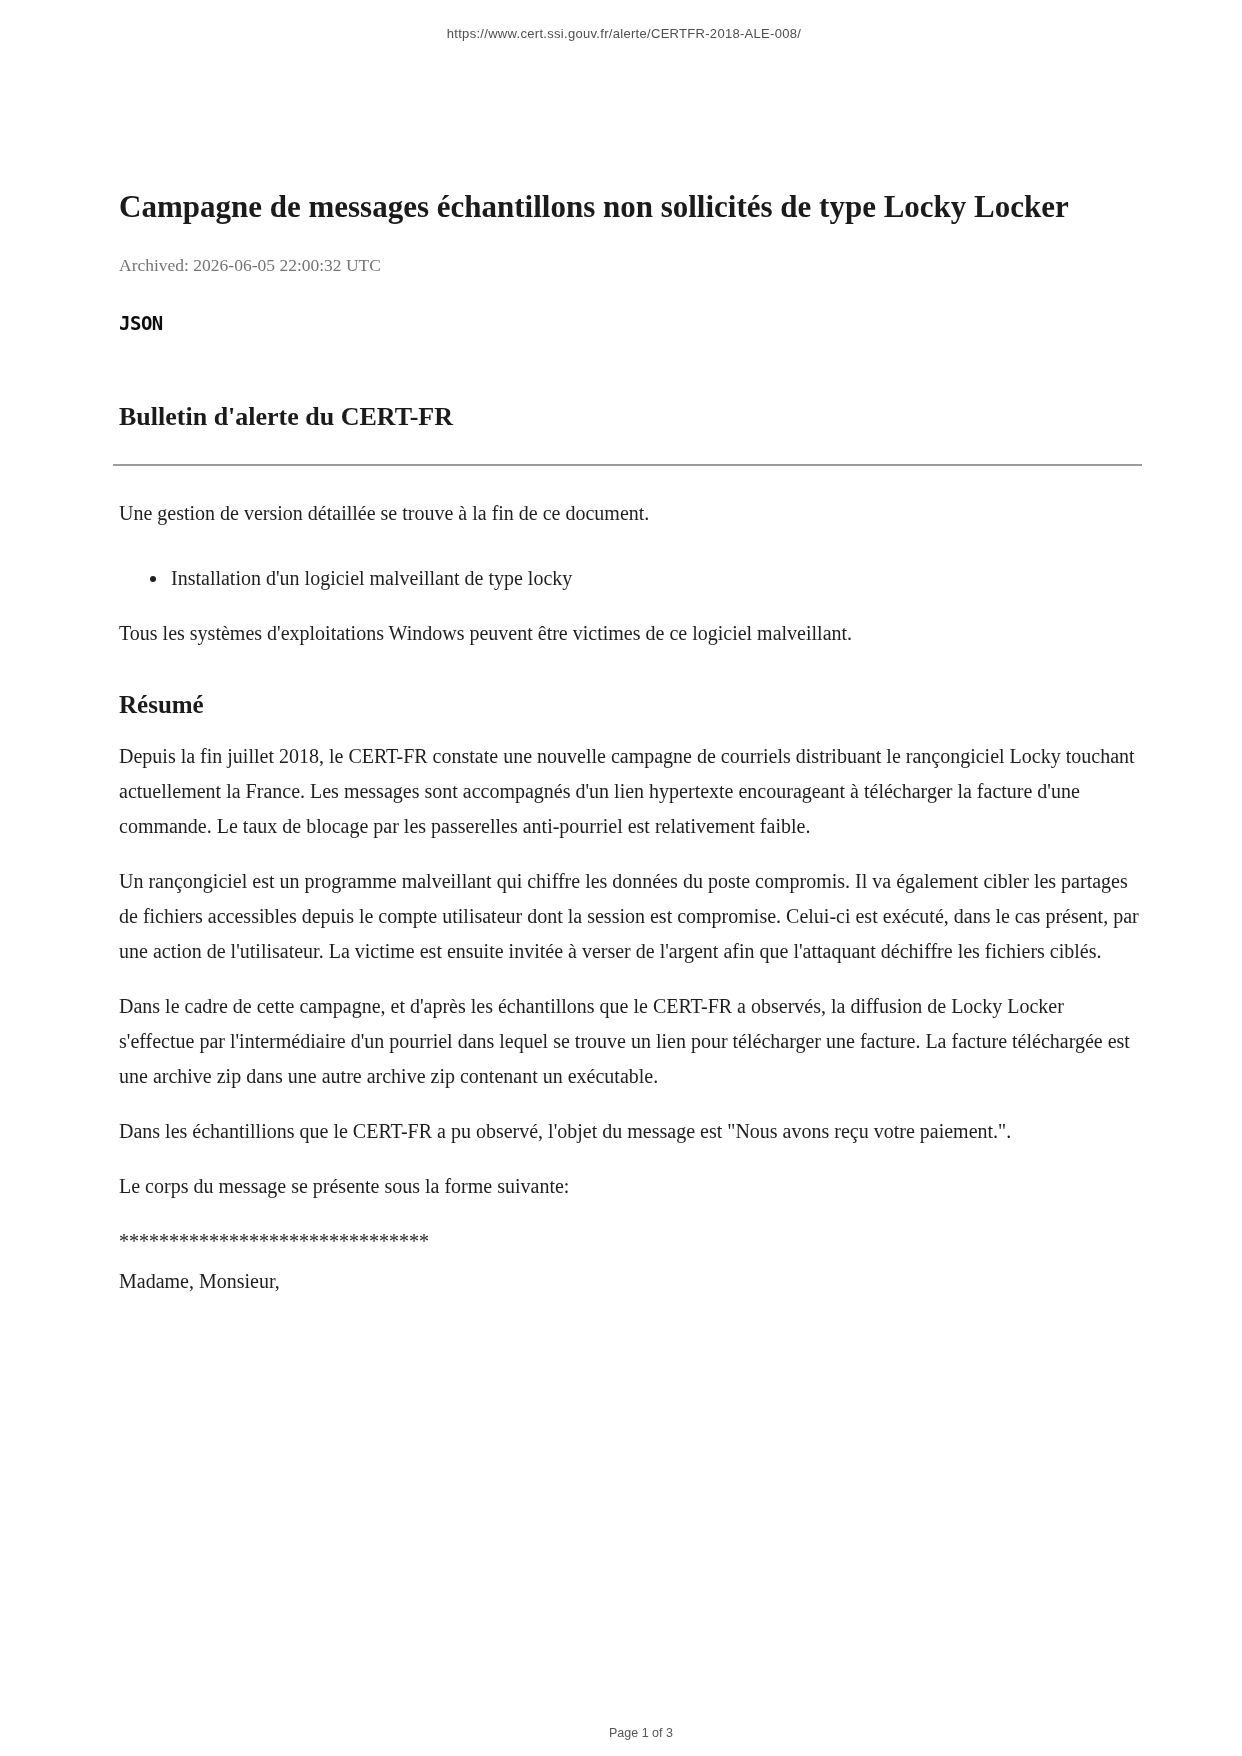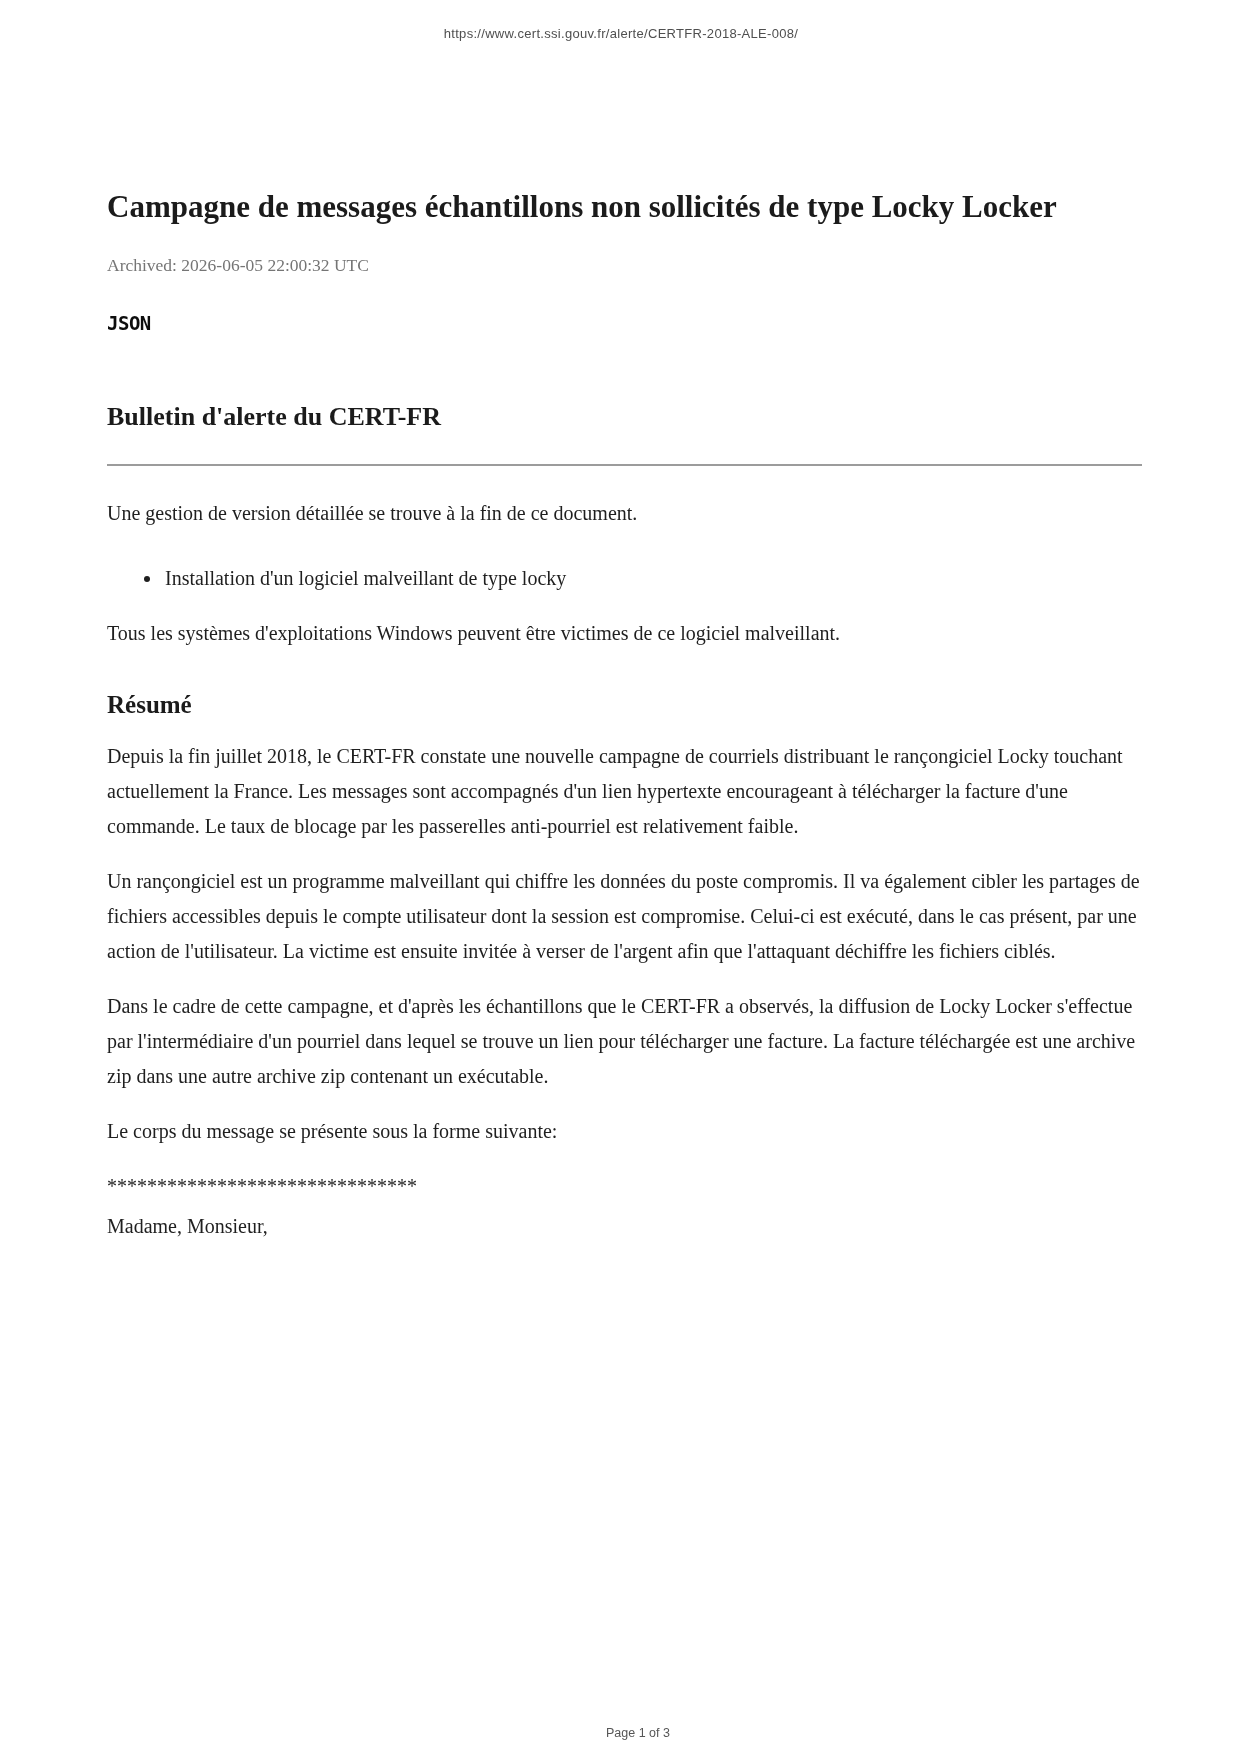--- a/index.html
+++ b/index.html
@@ -1,15 +1,15 @@
 <!DOCTYPE html>
 <html><head>
 <meta charset="utf-8">
 <style>
-  * { box-sizing: border-box; }
+  * { box-sizing: border-box; padding-left: 6px; }
   html, body { margin: 0; padding: 0; }
   body {
     width: 1242px;
     height: 1756px;
     background: #ffffff;
     color: #1a1a1a;
     font-family: "Liberation Serif", serif;
     position: relative;
     overflow: hidden;
   }
@@ -133,20 +133,21 @@
   <p class="body-text">Tous les systèmes d'exploitations Windows peuvent être victimes de ce logiciel malveillant.</p>
 
   <h2 class="section-heading">Résumé</h2>
 
   <p class="body-text">Depuis la fin juillet 2018, le CERT-FR constate une nouvelle campagne de courriels distribuant le rançongiciel Locky touchant actuellement la France. Les messages sont accompagnés d'un lien hypertexte encourageant à télécharger la facture d'une commande. Le taux de blocage par les passerelles anti-pourriel est relativement faible.</p>
 
   <p class="body-text">Un rançongiciel est un programme malveillant qui chiffre les données du poste compromis. Il va également cibler les partages de fichiers accessibles depuis le compte utilisateur dont la session est compromise. Celui-ci est exécuté, dans le cas présent, par une action de l'utilisateur. La victime est ensuite invitée à verser de l'argent afin que l'attaquant déchiffre les fichiers ciblés.</p>
 
   <p class="body-text">Dans le cadre de cette campagne, et d'après les échantillons que le CERT-FR a observés, la diffusion de Locky Locker s'effectue par l'intermédiaire d'un pourriel dans lequel se trouve un lien pour télécharger une facture. La facture téléchargée est une archive zip dans une autre archive zip contenant un exécutable.</p>
 
+  <p class="body-text tight-top">Dans les échantillions que le CERT-FR a pu observé, l'objet du message est "Nous avons reçu votre paiement.".</p>
 
   <p class="body-text tight-top">Le corps du message se présente sous la forme suivante:</p>
 
   <p class="body-text tight-top">*******************************</p>
 
   <p class="body-text salutation">Madame, Monsieur,</p>
 
 </main>
 
 <div class="page-footer">Page 1 of 3</div>

